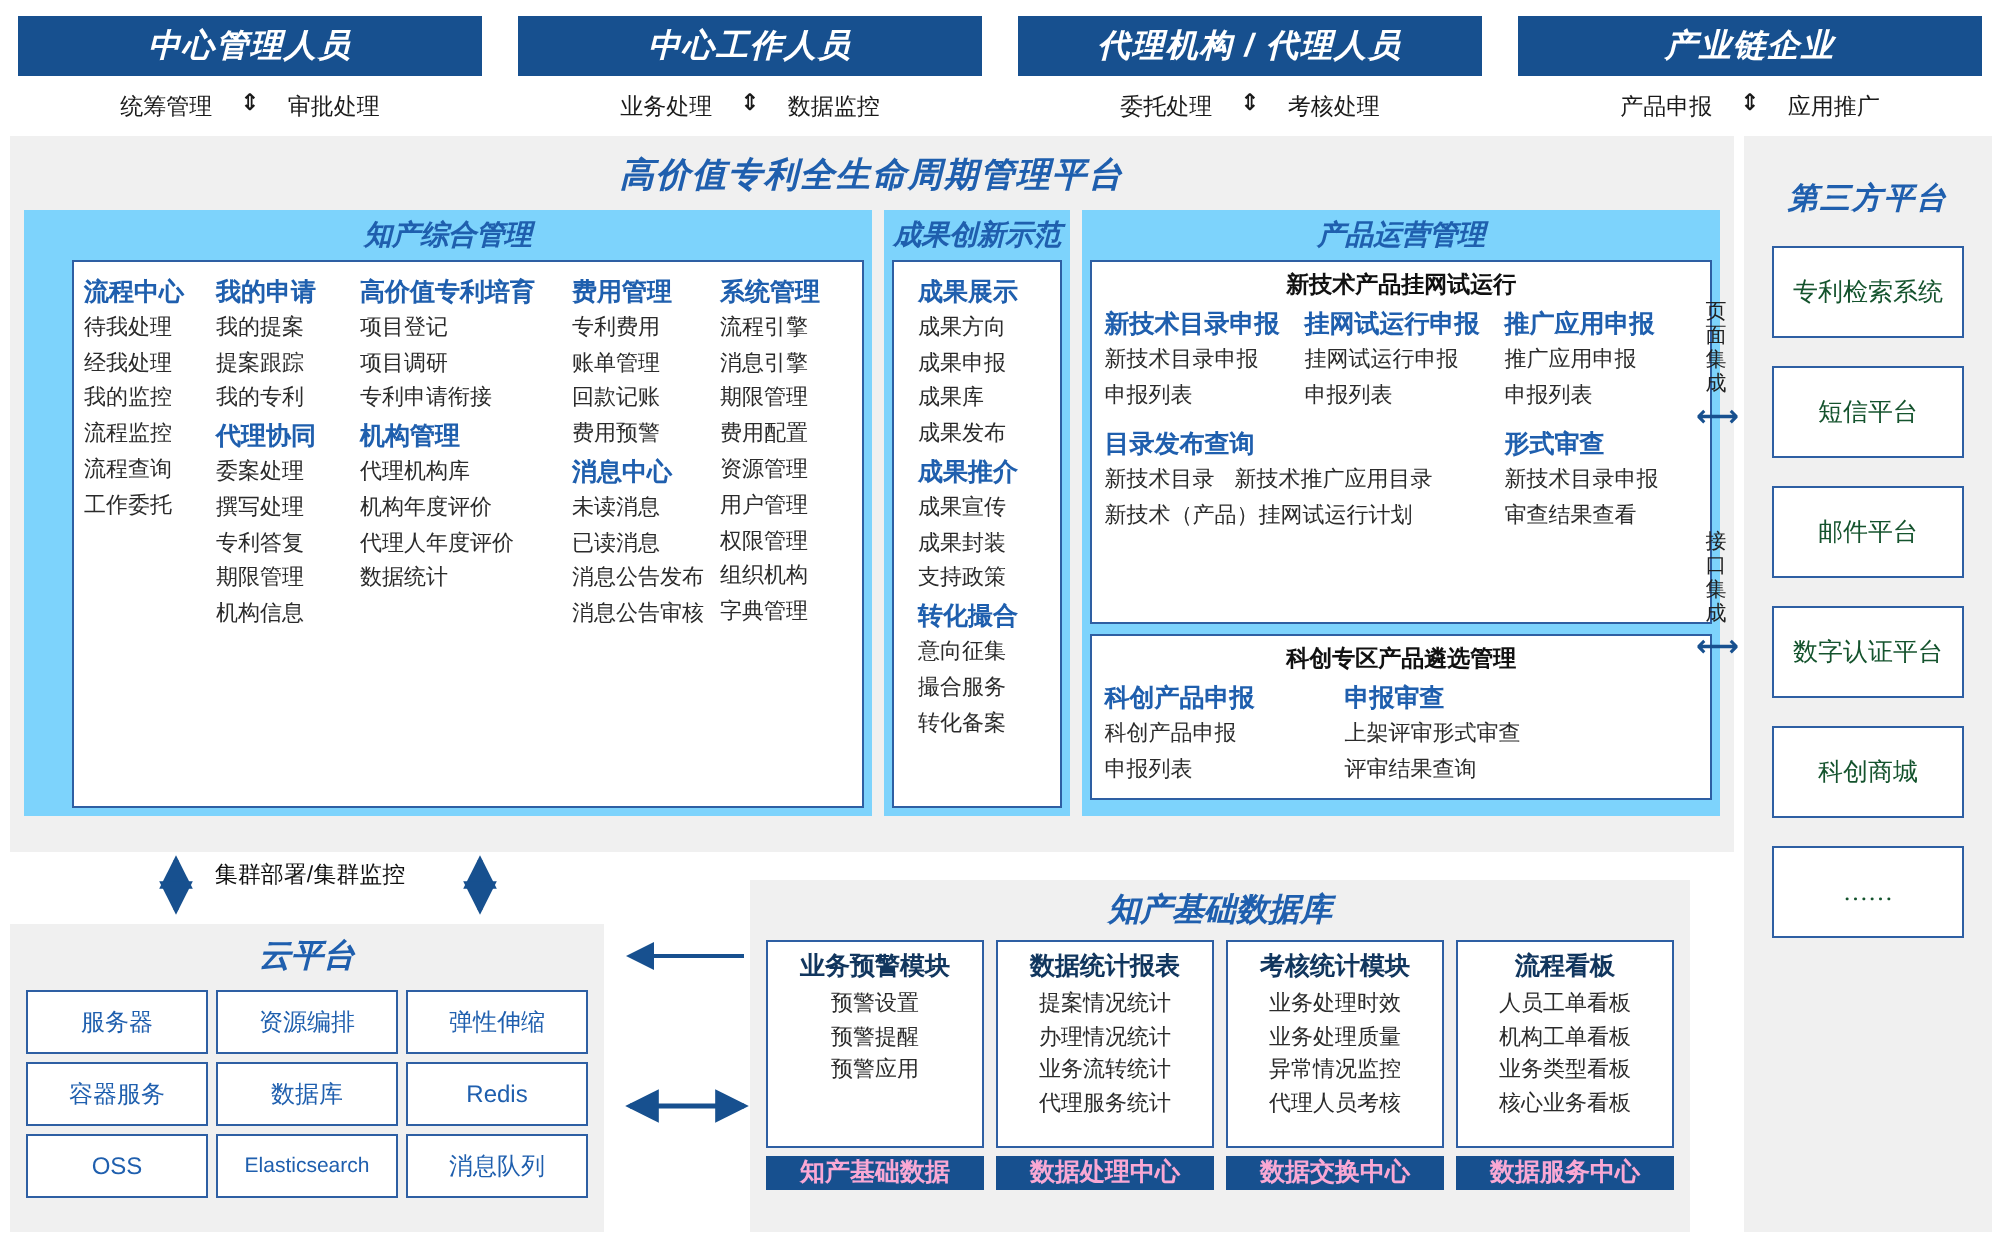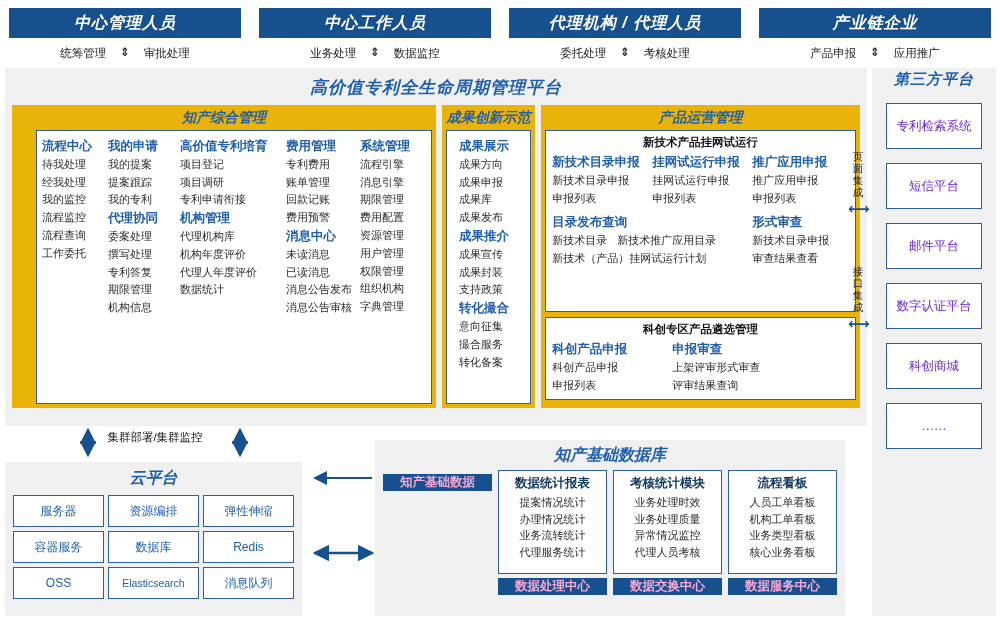--- a/index.html
+++ b/index.html
@@ -25,21 +25,21 @@
   .stage {
     position:absolute; left:5px; top:68px; width:862px; height:358px;
     background:#F0F0F0;
   }
   .platform-title {
     text-align:center; font-size:17px; font-weight:bold; font-style:italic;
     color:#1F5FAE; padding-top:8px; letter-spacing:1px;
   }
   .stage-row { display:flex; gap:6px; padding:6px 7px 0 7px; }
 
-  .panel { background:#eab308; padding:0; }
+  .panel { background:#7dd3fc; padding:0; }
   .panel-head {
     text-align:center; font-size:14px; font-weight:bold; font-style:italic;
     color:#1F5FAE; padding:4px 0 3px;
   }
   .panel-body {
     background:#ffffff; border:1.5px solid #2E5FA3; margin:0 4px 4px 4px;
     padding:6px 5px 8px 5px;
   }
   .subbox {
     background:#ffffff; border:1.5px solid #2E5FA3; margin:0 4px 5px 4px; padding:4px 6px 6px 6px;
@@ -59,25 +59,25 @@
   #p-zhichan .c2 { width:106px; }
   #p-zhichan .c3 { width:74px; }
   #p-zhichan .c4 { width:66px; }
 
   
   .third {
     position:absolute; left:872px; top:68px; width:124px; height:548px; background:#F0F0F0;
   }
   .third-title {
     text-align:center; font-size:15px; font-weight:bold; font-style:italic;
-    color:#1F5FAE; padding-top:2px; letter-spacing:1px;
+    color:#1F5FAE; padding-top:22px; letter-spacing:1px;
   }
   .third-box {
     margin:14px auto 0 auto; width:96px; height:46px;
-    border:1.5px solid #2E5FA3; background:#fff; color:#6d28d9;
+    border:1.5px solid #2E5FA3; background:#fff; color:#14532d;
     font-size:12.5px; display:flex; align-items:center; justify-content:center;font-family:Liberation Serif, serif;
   }
   .integ {
     position:absolute; left:848px; width:20px; text-align:center;
     font-size:10.5px; color:#222; line-height:1.15;
   }
   .integ .lr { color:#17508F; font-size:15px; font-weight:bold; display:block; margin-top:2px; }
 
   
   .cloud { position:absolute; left:5px; top:462px; width:297px; height:154px; background:#F0F0F0; }
@@ -327,20 +327,26 @@
     <div class="cloud-cell">OSS</div>
     <div class="cloud-cell small">Elasticsearch</div>
     <div class="cloud-cell">消息队列</div>
   </div>
 </div>
 
 <div class="db">
   <div class="db-title">知产基础数据库</div>
   <div class="db-cols">
     <div class="db-col">
+      <div class="db-card">
+        <div class="t">业务预警模块</div>
+        <div class="l">预警设置</div>
+        <div class="l">预警提醒</div>
+        <div class="l">预警应用</div>
+      </div>
       <div class="db-foot">知产基础数据</div>
     </div>
     <div class="db-col">
       <div class="db-card">
         <div class="t">数据统计报表</div>
         <div class="l">提案情况统计</div>
         <div class="l">办理情况统计</div>
         <div class="l">业务流转统计</div>
         <div class="l">代理服务统计</div>
       </div>

